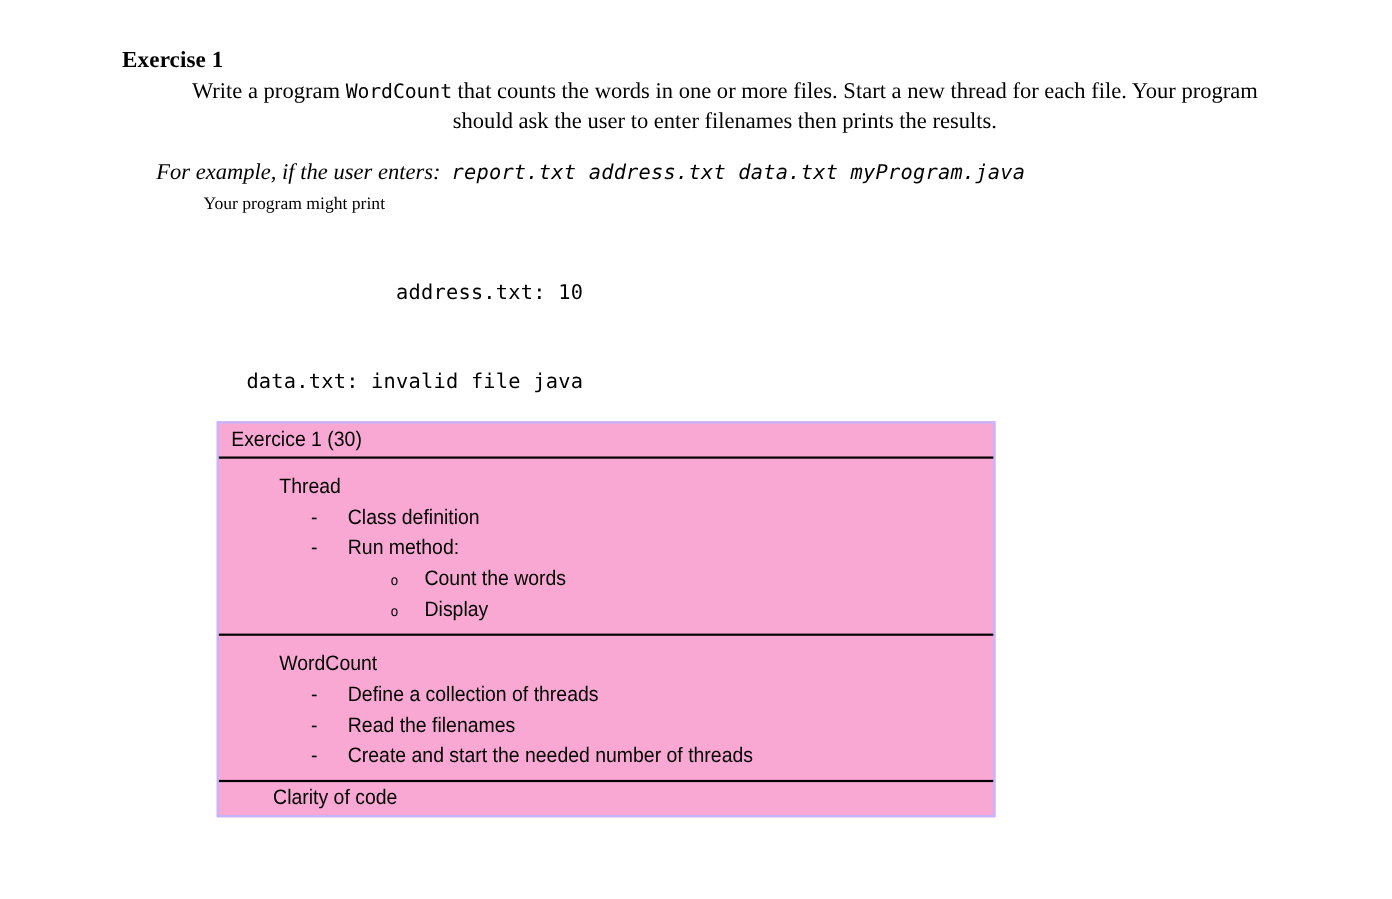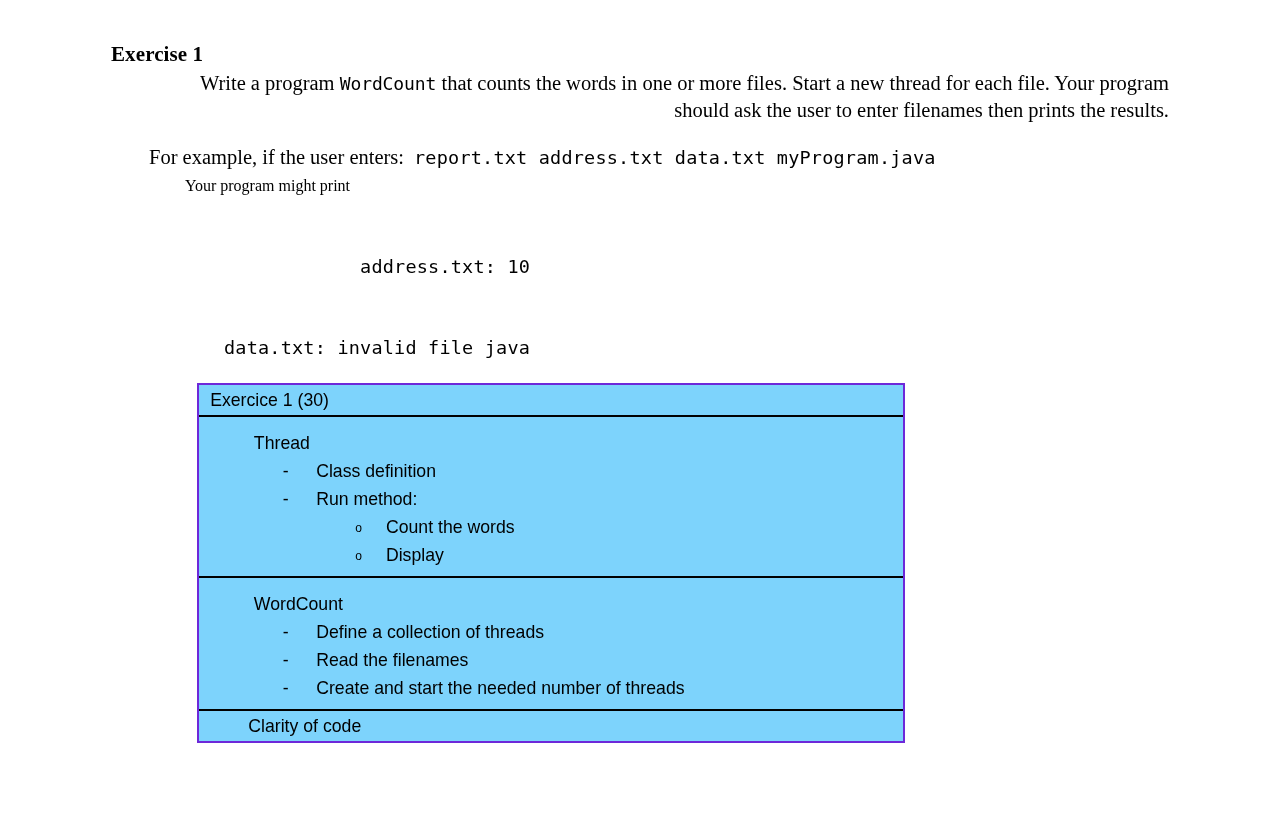--- a/index.html
+++ b/index.html
@@ -39,35 +39,36 @@
   }
 
   
   .para {
     position: absolute;
     left: 149px;
     top: 70px;
     width: 1020px;
     font-size: 20.5px;
     line-height: 27px;
-    text-align: right;
+    text-align: center;
   }
   .mono-inline {
     font-family: "DejaVu Sans Mono", "Liberation Mono", monospace;
     font-size: 18px;
     letter-spacing: -0.1px;
   }
 
   .example-line {
     position: absolute;
-    left: 149px;
+    left: 142px;
     top: 144px;
     font-size: 20.5px;
     line-height: 27px;
     white-space: nowrap;
+    font-style: italic;
   }
   .example-line .mono-files {
     font-family: "DejaVu Sans Mono", "Liberation Mono", monospace;
     font-size: 18.5px;
     letter-spacing: 0.2px;
     padding-left: 10px;
   }
 
   .might-print {
     position: absolute;
@@ -89,25 +90,25 @@
     white-space: pre;
   }
   .out-block .out-line { display: block; text-align: right; }
 
   
   .rubric {
     position: absolute;
     left: 197px;
     top: 383px;
     width: 708px;
-    border: 2px solid #6d28d9;
+    border: 2px solid #c4b5fd;
     border-collapse: collapse;
     box-sizing: border-box;
     font-family: "Liberation Sans", "DejaVu Sans", sans-serif;
-    background: #7dd3fc;
+    background: #f9a8d4;
   }
   .rubric-row {
     border-bottom: 2px solid #000000;
     box-sizing: border-box;
   }
   .rubric-row:last-child { border-bottom: none; }
 
   .rubric-title {
     font-size: 19px;
     line-height: 23px;

